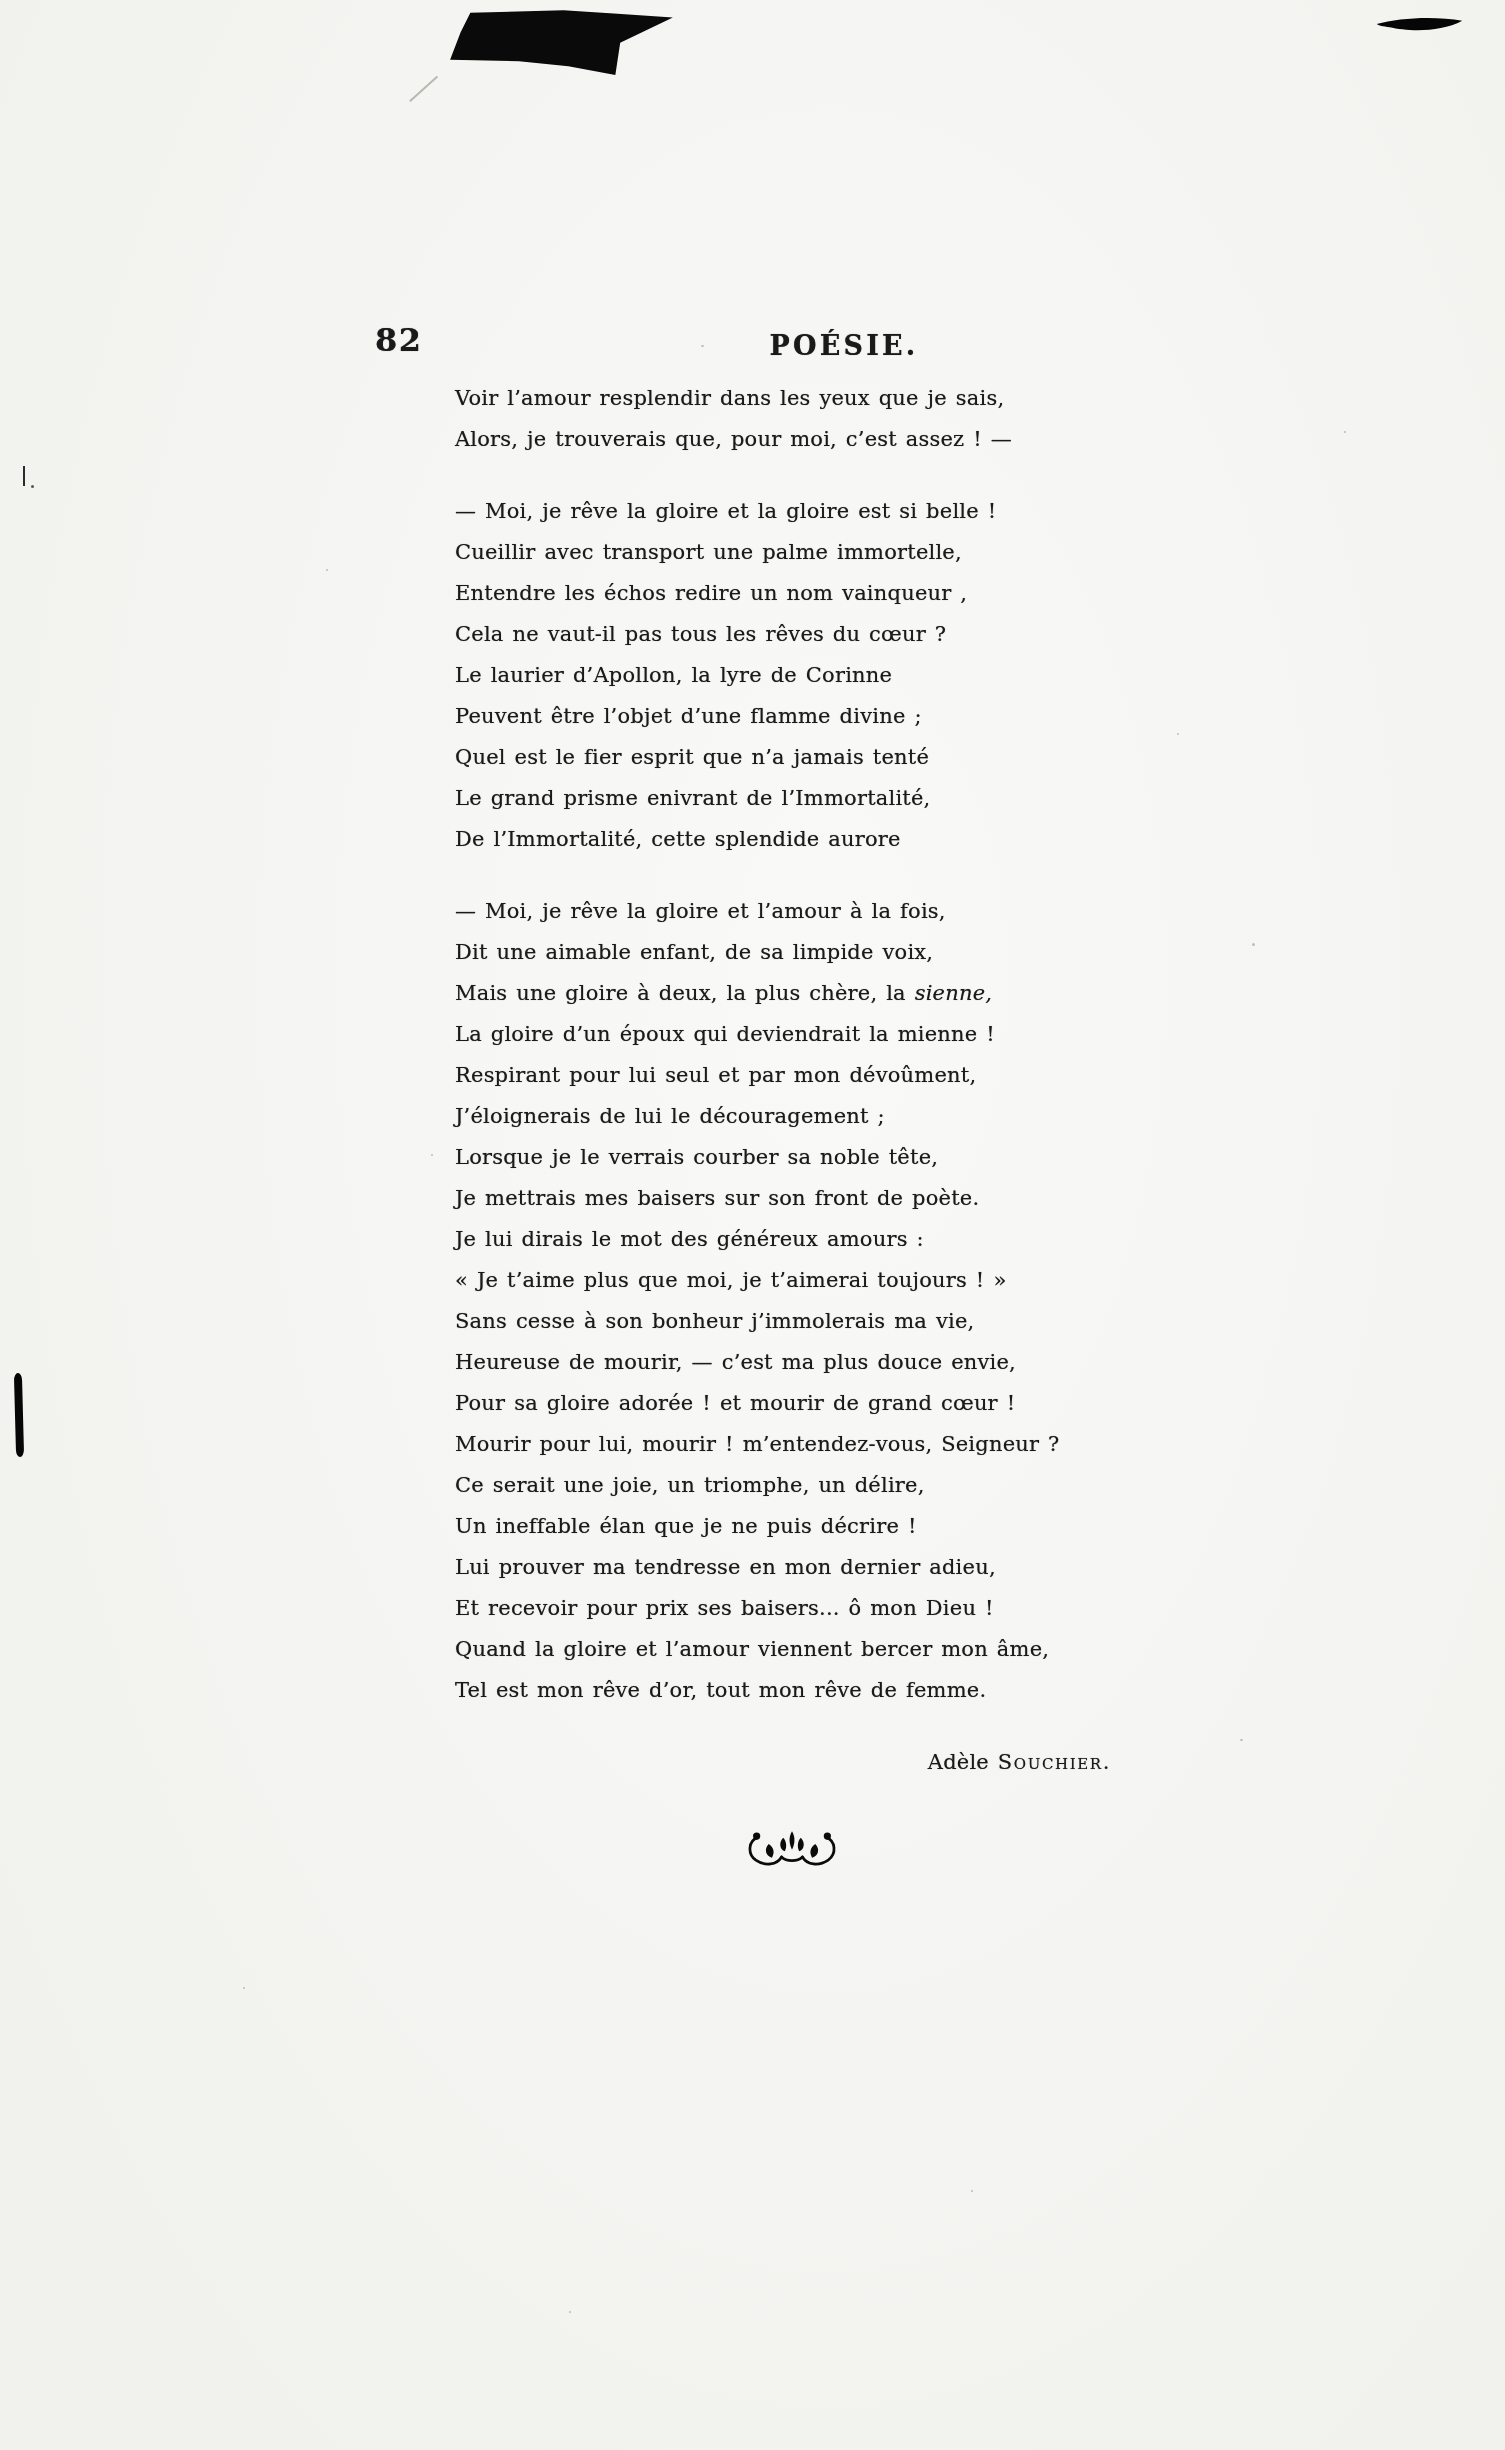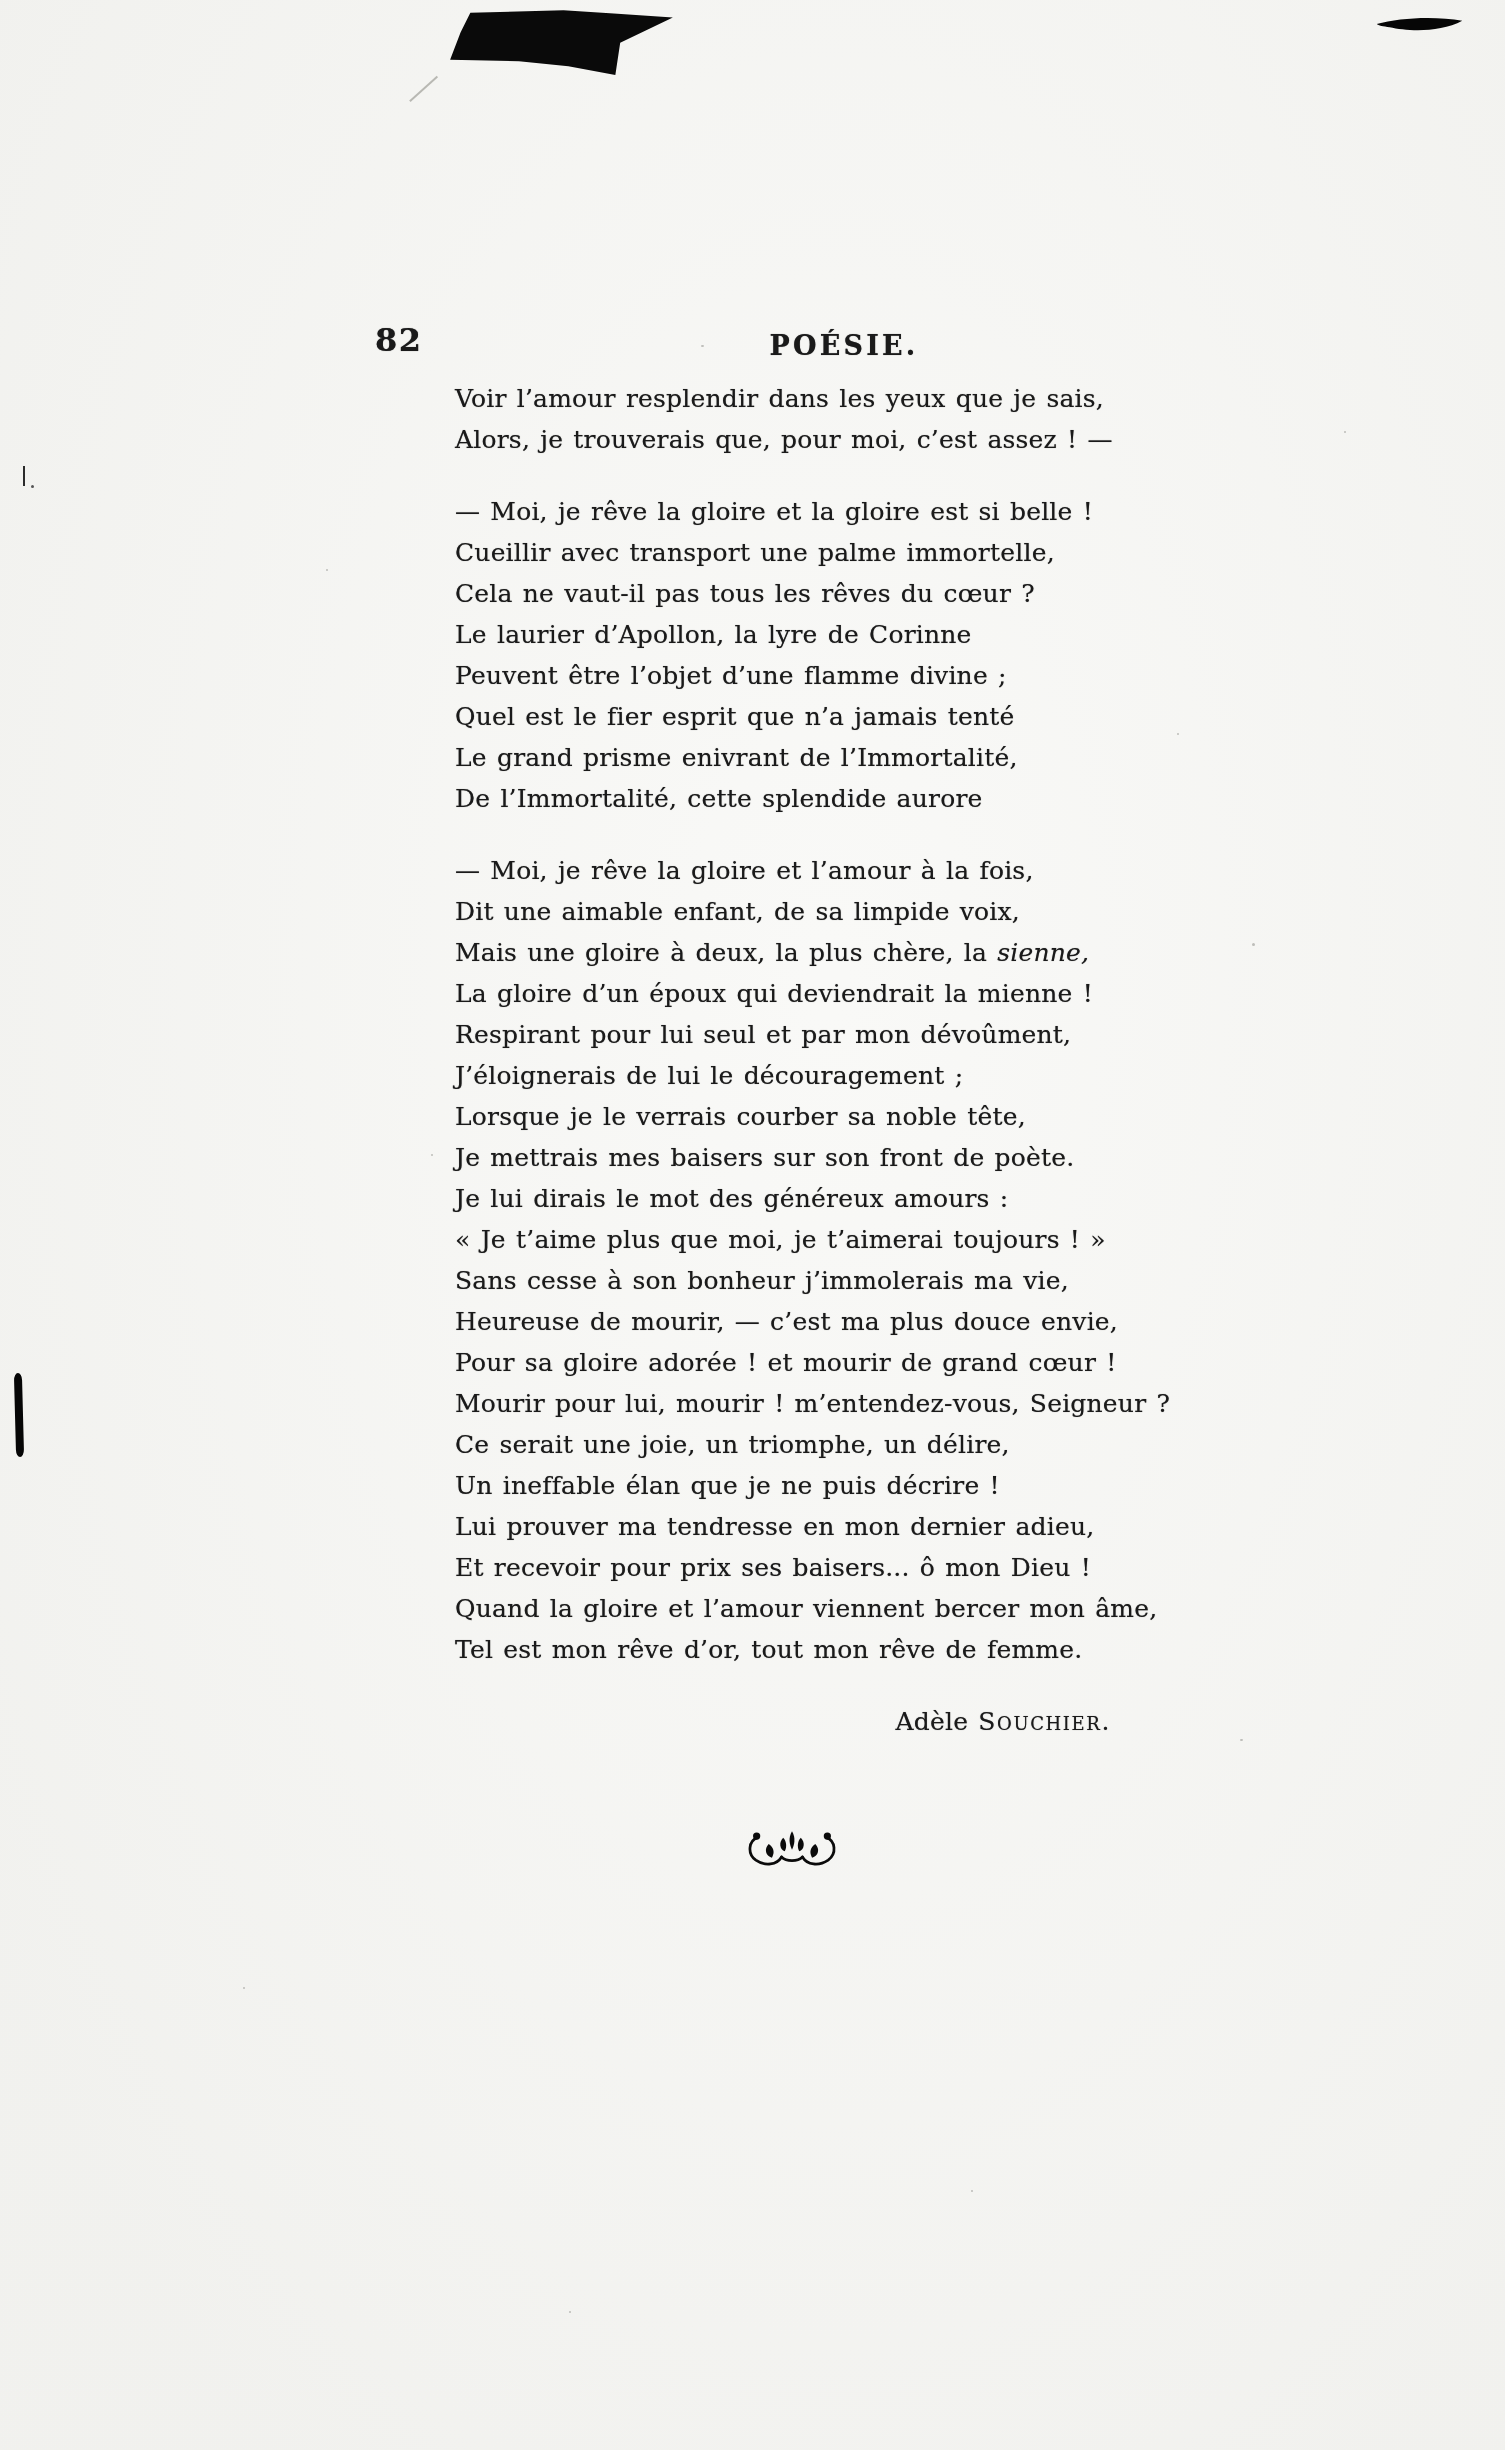--- a/index.html
+++ b/index.html
@@ -32,21 +32,21 @@
     font-size: 27px;
     font-weight: bold;
     letter-spacing: 3.2px;
     text-shadow: 0 0 0.8px rgba(20,20,20,0.65);
   }
   .poem {
     position: absolute;
     left: 455px;
     top: 378px;
     width: 778px;
-    font-size: 25px;
+    font-size: 21px;
     line-height: 41px;
     letter-spacing: 0.2px;
     word-spacing: 2px;
   }
   .stanza { margin: 0 0 31px 0; }
   .line {
     white-space: nowrap;
     text-shadow: 0 0 0.8px rgba(25,25,25,0.6);
   }
   .it { font-style: italic; margin-top: 36px; }
@@ -121,20 +121,21 @@
 
   <div class="poem">
     <div>
         <div class="stanza">
           <div class="line"><span>Voir l’amour resplendir dans les yeux que je sais,</span></div>
           <div class="line"><span>Alors, je trouverais que, pour moi, c’est assez ! —</span></div>
         </div>
         <div class="stanza">
           <div class="line"><span>— Moi, je rêve la gloire et la gloire est si belle !</span></div>
           <div class="line"><span>Cueillir avec transport une palme immortelle,</span></div>
+          <div class="line"><span>Entendre les échos redire un nom vainqueur ,</span></div>
           <div class="line"><span>Cela ne vaut-il pas tous les rêves du cœur ?</span></div>
           <div class="line"><span>Le laurier d’Apollon, la lyre de Corinne</span></div>
           <div class="line"><span>Peuvent être l’objet d’une flamme divine ;</span></div>
           <div class="line"><span>Quel est le fier esprit que n’a jamais tenté</span></div>
           <div class="line"><span>Le grand prisme enivrant de l’Immortalité,</span></div>
           <div class="line"><span>De l’Immortalité, cette splendide aurore</span></div>
         </div>
         <div class="stanza">
           <div class="line"><span>— Moi, je rêve la gloire et l’amour à la fois,</span></div>
           <div class="line"><span>Dit une aimable enfant, de sa limpide voix,</span></div>

